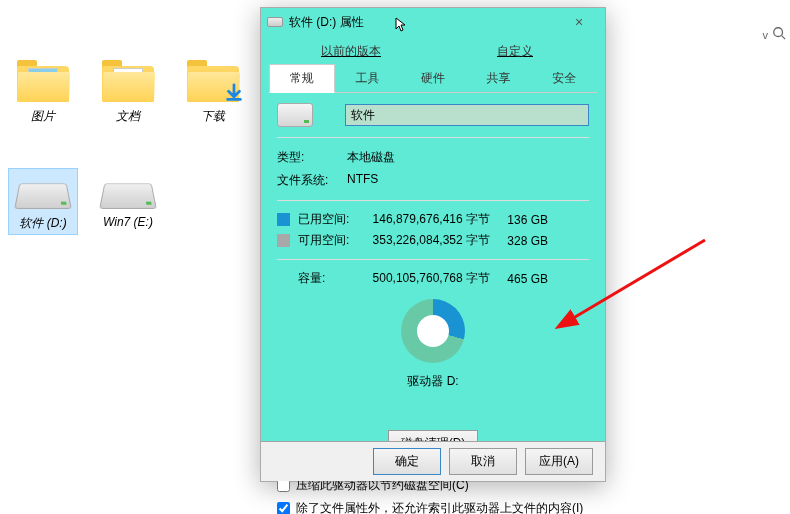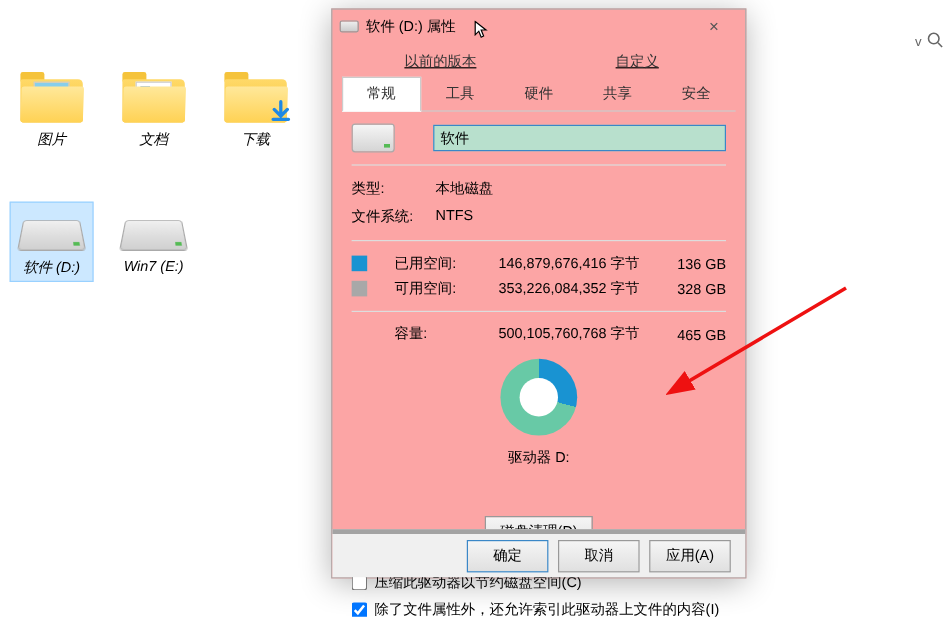--- a/index.html
+++ b/index.html
@@ -15,21 +15,21 @@
 .folder-content { position: absolute; width: 30px; height: 22px; top: 10px; left: 13px; background: #fff; border: 1px solid #ccc; }
 .folder-content.pic { background: linear-gradient(#87ceeb 60%, #228b22 60%); }
 .folder-content.doc { background: #fff; }
 .folder-content.doc::before { content:''; position:absolute; left:3px; top:3px; width:8px; height:8px; background:#4a90d9; }
 .folder-label { margin-top: 6px; text-align: center; color: #000; font-style: italic; }
 
 .drive-icon { width: 56px; height: 38px; position: relative; }
 .drive-body { width: 52px; height: 28px; background: linear-gradient(#f0f0f0, #d0d0d0); border: 1px solid #aaa; border-radius: 3px; position: absolute; bottom: 0; left: 2px; transform: perspective(60px) rotateX(25deg); }
 .drive-body::after { content:''; position:absolute; bottom:3px; right:3px; width:5px; height:3px; background:#5b5; }
 
-.dialog { position: absolute; left: 276px; top: 7px; width: 346px; height: 475px; background: #fca5a5; border: 1px solid #aaa; box-shadow: 0 5px 25px rgba(0,0,0,.3); }
+.dialog { position: absolute; left: 260px; top: 7px; width: 346px; height: 475px; background: #5eead4; border: 1px solid #aaa; box-shadow: 0 5px 25px rgba(0,0,0,.3); }
 .titlebar { height: 28px; display: flex; align-items: center; padding: 0 6px; }
 .titlebar-icon { width: 16px; height: 10px; background: linear-gradient(#eee,#ccc); border: 1px solid #999; border-radius: 2px; margin-right: 6px; }
 .titlebar-text { flex: 1; }
 .titlebar-close { width: 40px; text-align: center; font-size: 14px; cursor: pointer; color:#555; }
 
 .tabs-row { display: flex; border-bottom: 1px solid #ccc; margin: 0 8px; }
 .tabs-row2 { margin-top:0; }
 .tab { padding: 5px 4px; flex: 1; text-align: center; cursor: pointer; color: #333; border: 1px solid transparent; border-bottom: none; }
 .tab.active { border: 1px solid #ccc; border-bottom: 1px solid #fff; margin-bottom: -1px; background: #fff; }
 .tabs-upper { display: flex; margin: 2px 8px 0; text-decoration: underline; }
@@ -39,40 +39,40 @@
 .name-row { display: flex; align-items: center; gap: 32px; margin-bottom: 10px; }
 .disk-large-icon { width: 36px; height: 24px; background: linear-gradient(#f5f5f5,#d5d5d5); border: 1px solid #aaa; border-radius: 3px; position:relative; }
 .disk-large-icon::after { content:''; position:absolute; bottom:3px; right:3px; width:5px; height:3px; background:#5b5; }
 .name-input { flex: 1; padding: 3px 5px; border: 1px solid #3a87c7; background: #b8e0cd; outline: none; }
 
 .sep { border: none; border-top: 1px solid #ddd; margin: 8px 0; }
 .info-row { display: flex; padding: 3px 0; }
 .info-label { width: 70px; color: #000; }
 .info-val { color: #000; }
 
-.space-row { display: flex; align-items: center; padding: 2px 0; gap: 23px; }
+.space-row { display: flex; align-items: center; padding: 2px 0; gap: 8px; }
 .sq { width: 13px; height: 13px; }
 .sq.used { background: #1993d2; }
 .sq.free { background: #a8a8a8; }
 .space-label { width: 54px; }
 .space-bytes { width: 130px; text-align: right; }
 .space-gb { width: 50px; text-align: right; }
 
 .pie-area { display: flex; align-items: center; justify-content: center; gap: 30px; padding: 10px 0; }
 .pie { width: 64px; height: 64px; border-radius: 50%; background: conic-gradient(#1993d2 0deg 105deg, #68c9a6 105deg 360deg); position: relative; }
 .pie::after { content:''; position:absolute; left:16px; top:16px; width:32px; height:32px; background:#fff; border-radius:50%; }
 
 .cleanup-row { display: flex; align-items: center; justify-content: center; gap: 40px; flex-direction: column; }
 .drive-label-text { }
 .btn { padding: 4px 12px; border: 1px solid #999; background: linear-gradient(#f5f5f5,#e0e0e0); cursor: pointer; }
 
 .check-row { display: flex; align-items: center; gap: 6px; padding: 3px 0; }
 .check-row input { width: 13px; height: 13px; }
 
-.dialog-footer { position: absolute; bottom: 0; left: 0; right: 0; height: 40px; background: #f0f0f0; border-top: 4px solid #a3a3a3; display: flex; justify-content: flex-end; align-items: center; gap: 8px; padding: 0 12px; }
+.dialog-footer { position: absolute; bottom: 0; left: 0; right: 0; height: 40px; background: #f0f0f0; border-top: 1px solid #a3a3a3; display: flex; justify-content: flex-end; align-items: center; gap: 8px; padding: 0 12px; }
 .dialog-footer .btn { min-width: 68px; text-align:center; }
 .btn.primary { border: 1px solid #3a87c7; }
 
 .arrow { position: absolute; pointer-events: none; }
 .top-controls { position: absolute; top: 26px; right: 4px; display: flex; align-items: center; gap: 4px; color: #666; }
 .top-controls .v { font-size: 11px; }
 .cursor { position: absolute; left: 394px; top: 17px; font-size: 14px; color: #000; pointer-events:none; }
 .download-arrow { position:absolute; right:-4px; bottom:-2px; width:22px; height:22px; }
 .download-arrow svg { width:22px; height:22px; }
 </style>

